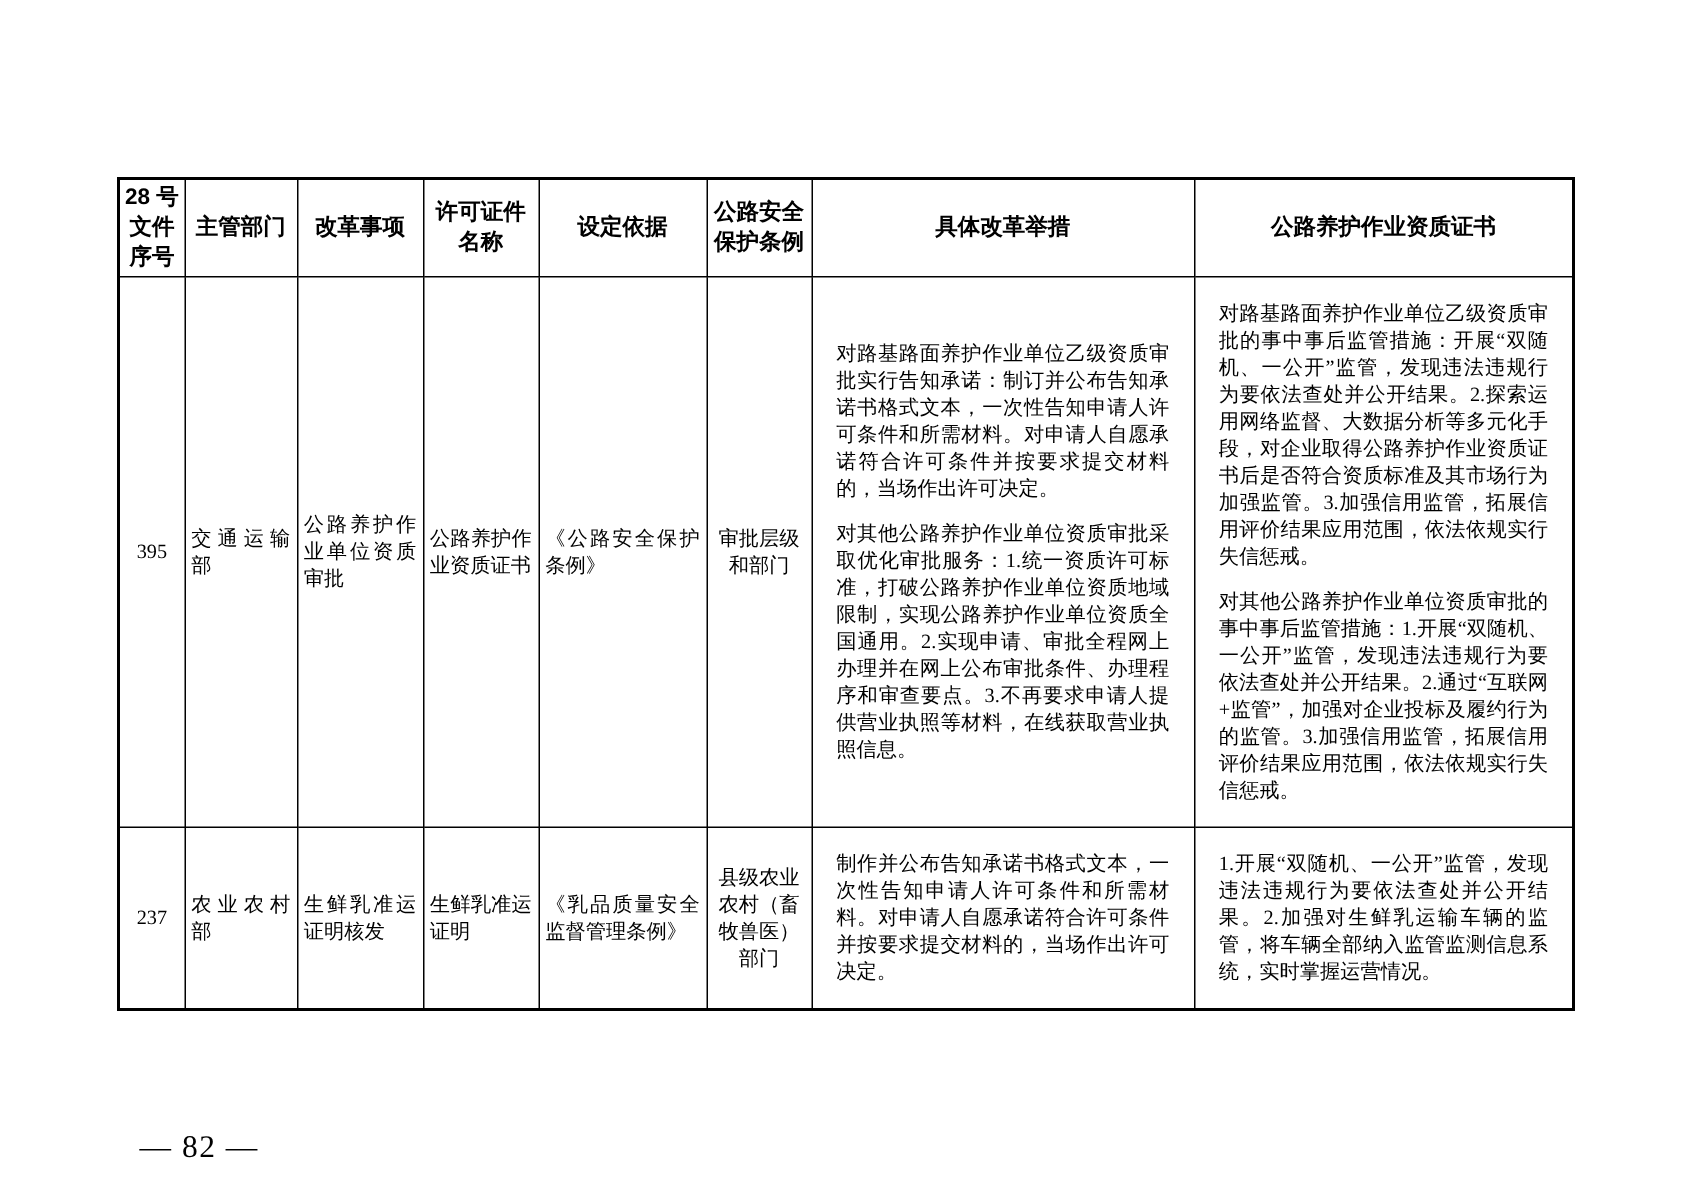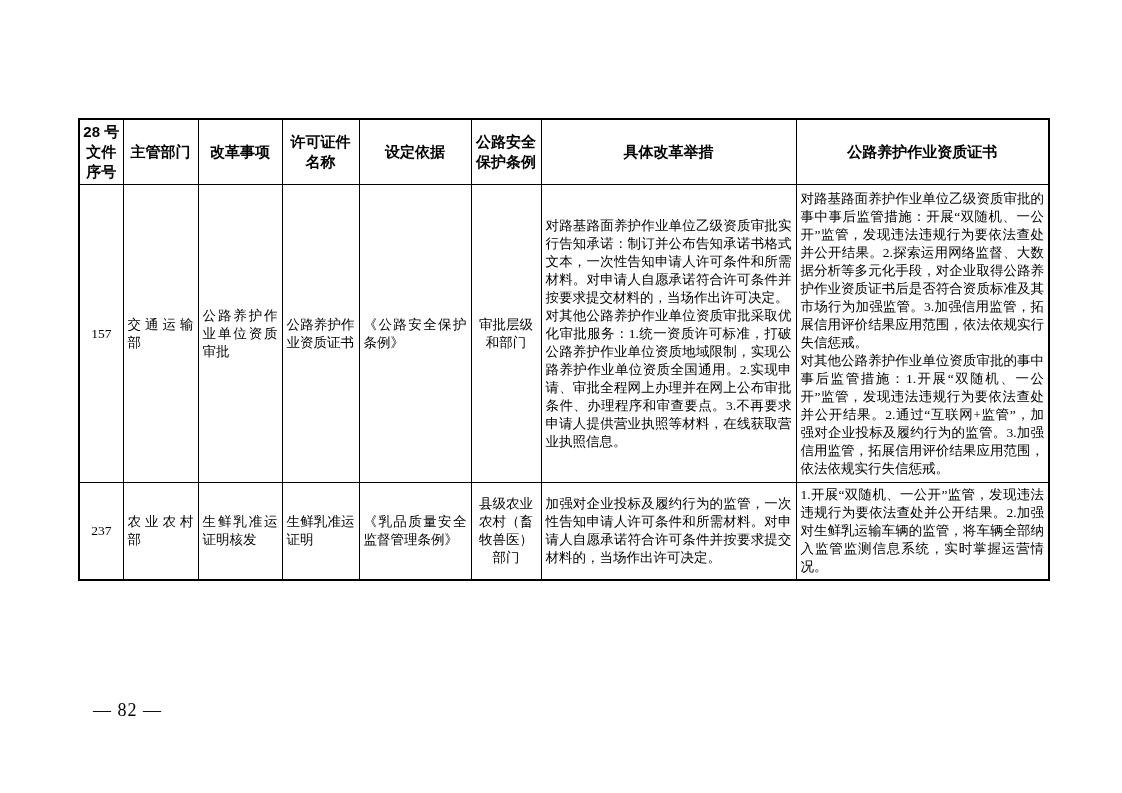--- a/index.html
+++ b/index.html
@@ -41,31 +41,31 @@
   }
   .hdr-line { display: block; }
   .cell-center { text-align: center; }
   .cell-just {
     text-align: justify;
     text-justify: inter-ideograph;
   }
   .longtext p {
     text-align: justify;
     text-justify: inter-ideograph;
-    margin: 0;
+    margin: 12px;
     font-family: Liberation Serif, serif;
   }
   .row-223 { height: 298px; }
   .row-237 { height: 90px; }
   .header-row { height: 54px; }
   .page-footer {
     position: absolute;
     left: 93px;
-    top: 700px;
-    font-size: 18px;
+    top: 752px;
+    font-size: 21px;
     letter-spacing: 1px;
     font-family: "Liberation Serif", "DejaVu Serif", serif;
   }
 </style>
 </head>
 <body>
 
 <table class="doc-table">
   <colgroup>
     <col style="width:44px">
@@ -88,21 +88,21 @@
       <th>改革事项</th>
       <th>许可证件名称</th>
       <th>设定依据</th>
       <th>公路安全保护条例</th>
       <th>具体改革举措</th>
       <th>公路养护作业资质证书</th>
     </tr>
   </thead>
   <tbody>
     <tr class="row-223">
-      <td class="cell-center">157</td>
+      <td class="cell-center">395</td>
       <td class="cell-just">交通运输部</td>
       <td class="cell-just">公路养护作业单位资质审批</td>
       <td class="cell-just">公路养护作业资质证书</td>
       <td class="cell-just">《公路安全保护条例》</td>
       <td class="cell-center">审批层级和部门</td>
       <td class="longtext">
         <p>对路基路面养护作业单位乙级资质审批实行告知承诺：制订并公布告知承诺书格式文本，一次性告知申请人许可条件和所需材料。对申请人自愿承诺符合许可条件并按要求提交材料的，当场作出许可决定。</p>
         <p>对其他公路养护作业单位资质审批采取优化审批服务：1.统一资质许可标准，打破公路养护作业单位资质地域限制，实现公路养护作业单位资质全国通用。2.实现申请、审批全程网上办理并在网上公布审批条件、办理程序和审查要点。3.不再要求申请人提供营业执照等材料，在线获取营业执照信息。</p>
       </td>
       <td class="longtext">
@@ -111,21 +111,21 @@
       </td>
     </tr>
     <tr class="row-237">
       <td class="cell-center">237</td>
       <td class="cell-just">农业农村部</td>
       <td class="cell-just">生鲜乳准运证明核发</td>
       <td class="cell-just">生鲜乳准运证明</td>
       <td class="cell-just">《乳品质量安全监督管理条例》</td>
       <td class="cell-center">县级农业农村（畜牧兽医）部门</td>
       <td class="longtext">
-        <p>加强对企业投标及履约行为的监管，一次性告知申请人许可条件和所需材料。对申请人自愿承诺符合许可条件并按要求提交材料的，当场作出许可决定。</p>
+        <p>制作并公布告知承诺书格式文本，一次性告知申请人许可条件和所需材料。对申请人自愿承诺符合许可条件并按要求提交材料的，当场作出许可决定。</p>
       </td>
       <td class="longtext">
         <p>1.开展“双随机、一公开”监管，发现违法违规行为要依法查处并公开结果。2.加强对生鲜乳运输车辆的监管，将车辆全部纳入监管监测信息系统，实时掌握运营情况。</p>
       </td>
     </tr>
   </tbody>
 </table>
 
 <div class="page-footer">— 82 —</div>
 

